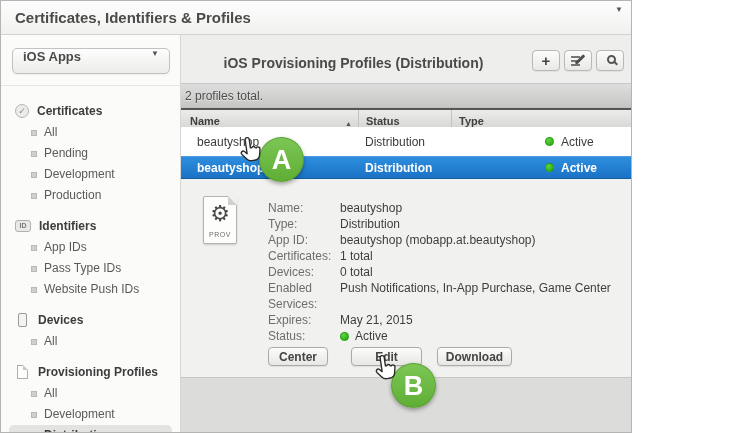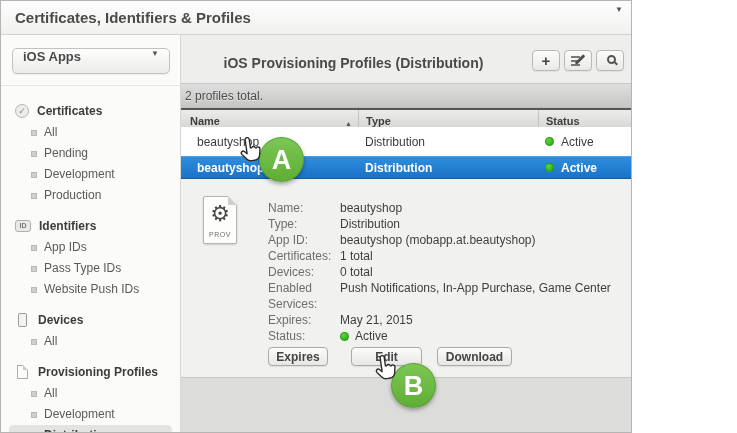--- a/index.html
+++ b/index.html
@@ -254,25 +254,25 @@
 
       <div class="summary-bar">
         <span>2 profiles total.</span>
       </div>
 
       <div class="thead">
         <div class="hc c1">
           <span>Name</span>
           <span class="sort">▲</span>
         </div>
+        <div class="hc c3">
+            <span>Status</span>
+          </div>
         <div class="hc c2">
             <span>Type</span>
-          </div>
-        <div class="hc c3">
-            <span>Status</span>
           </div>
       </div>
 
       <div class="trow r1">
         <div class="c1">beautyshop</div>
         <div class="c2">Distribution</div>
         <div class="c3">
           <span class="dot"></span>
           <span>Active</span>
         </div>
@@ -323,21 +323,21 @@
           </div>
           <div class="field status-field">
             <span class="lbl">Status:</span>
             <span class="val">
               <span class="dot"></span>
               <span>Active</span>
             </span>
           </div>
         </div>
         <div class="actions">
-          <button class="abtn delete">Expires</button>
+          <button class="abtn delete">Center</button>
           <button class="abtn edit">Edit</button>
           <button class="abtn download">Download</button>
         </div>
       </div>
 
       <div class="footer-area"></div>
     </div>
   </div>
 
   <div class="ann-circle ann-a">A</div>

